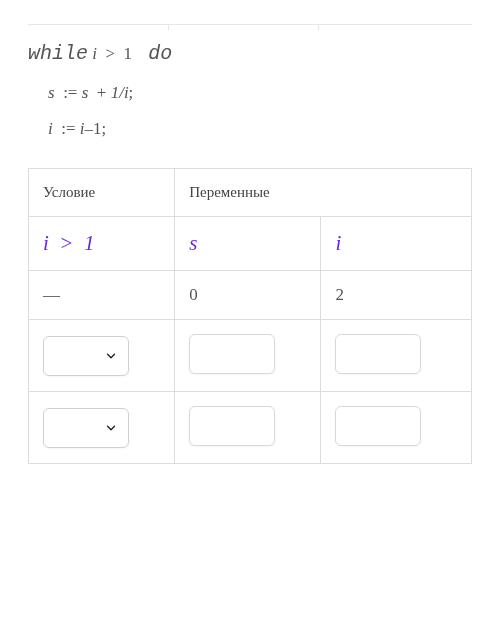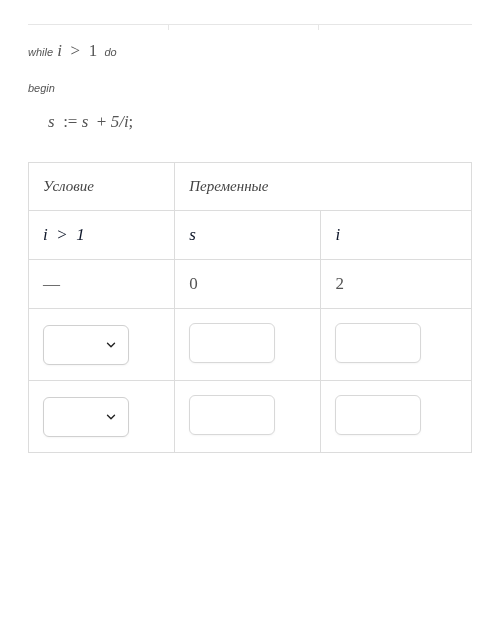--- a/index.html
+++ b/index.html
@@ -20,21 +20,21 @@
     color: #555;
     margin-bottom: 22px;
   }
   .code-line { white-space: nowrap; }
   .label-bold {
     font-weight: bold;
     font-family: Arial, sans-serif;
     font-size: 15px;
     color: #333;
   }
-  .kw { font-style: italic; font-family: Liberation Sans, sans-serif; font-size: 11px; }
+  .kw { font-style: italic; font-family: Liberation Mono, monospace; font-size: 20px; }
   .mi { font-style: italic; font-family: 'Times New Roman', serif; }
   .indent { padding-left: 20px; display: inline-block; }
   .top-rule {
     height: 1px;
     border-top: 1px solid #e6e6e6;
     margin: 0 0 8px 0;
     position: relative;
   }
   .top-rule .seg1 { position:absolute; left:140px; top:-1px; width:1px; height:6px; background:#e6e6e6;}
   .top-rule .seg2 { position:absolute; left:290px; top:-1px; width:1px; height:6px; background:#e6e6e6;}
@@ -49,25 +49,24 @@
   }
   table.trace th, table.trace td {
     border: 1px solid #dcdcdc;
     padding: 14px 14px;
     text-align: left;
     vertical-align: middle;
     height: 48px;
     background: #fff;
   }
   table.trace th {
-    font-style: italic;
     font-weight: normal;
     font-family: Georgia, serif;
   }
-  .math-cell { font-family: 'Times New Roman', serif; font-style: italic; font-size: 17px; color:#0f172a; }
+  .math-cell { font-family: 'Times New Roman', serif; font-style: italic; font-size: 21px; color:#6d28d9; }
   .num-cell { font-family: 'Times New Roman', serif; font-size: 17px; color:#555; }
 
   .dropdown {
     display: inline-flex;
     align-items: center;
     justify-content: flex-end;
     width: 86px;
     height: 40px;
     border: 1px solid #d0d0d0;
     border-radius: 6px;
@@ -104,27 +103,30 @@
 
   <div class="code-block">
     <div class="code-line">
       <span class="kw">while</span>
       <span class="mi">i</span>
       &nbsp;<span>&gt;</span>&nbsp;
       <span>1</span>
       <span class="kw">&nbsp;</span><span class="kw">do</span>
     </div>
     <div class="code-line">
-      <span class="kw">begin</span>
+      <span class="indent">
+        <span class="mi">s</span>
+        &nbsp;:=&nbsp;<span class="mi">s</span>
+        &nbsp;+&nbsp;<span class="mi">1/i</span>;
+      </span>
     </div>
     <div class="code-line">
       <span class="indent">
-        <span class="mi">s</span>
-        &nbsp;:=&nbsp;<span class="mi">s</span>
-        &nbsp;+&nbsp;<span class="mi">5/i</span>;
+        <span class="mi">i</span>
+        &nbsp;:=&nbsp;<span class="mi">i</span>–<span>1</span>;
       </span>
     </div>
   </div>
 
   <table class="trace">
     <colgroup>
       <col class="col-cond">
         <col class="col-s">
         <col class="col-i">
     </colgroup>

